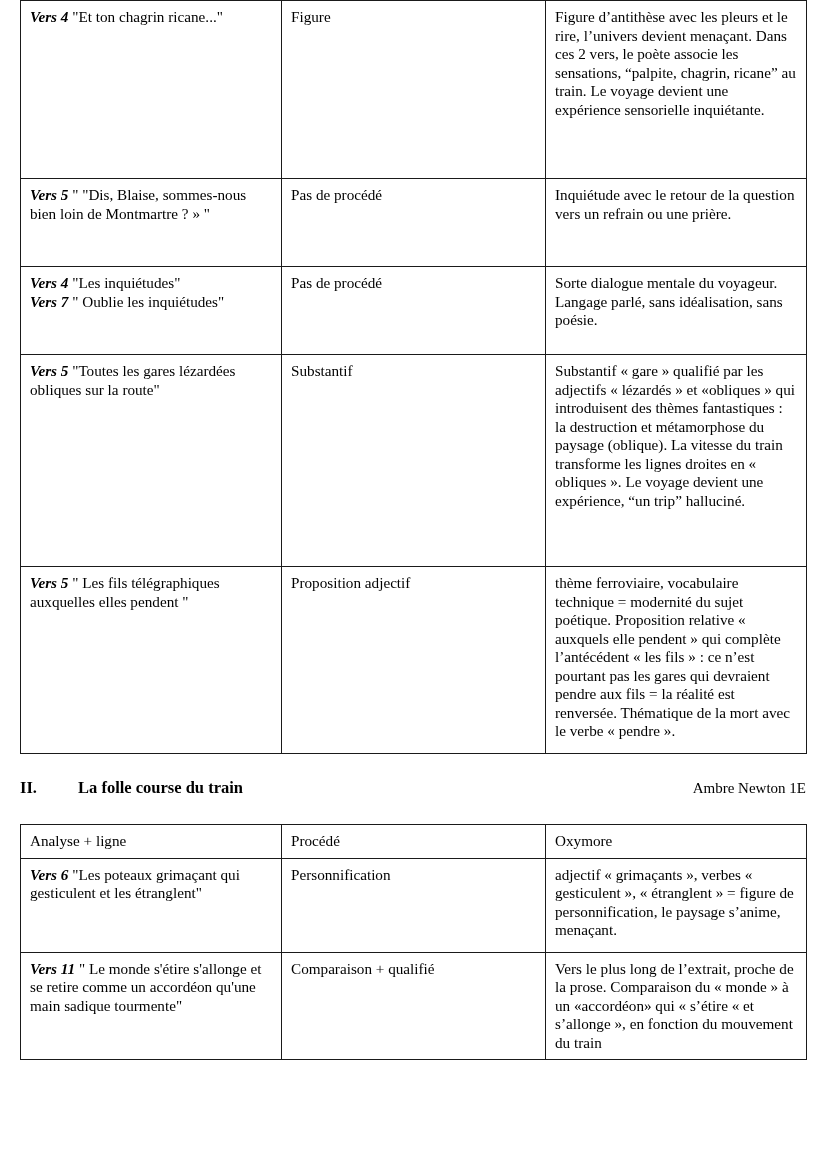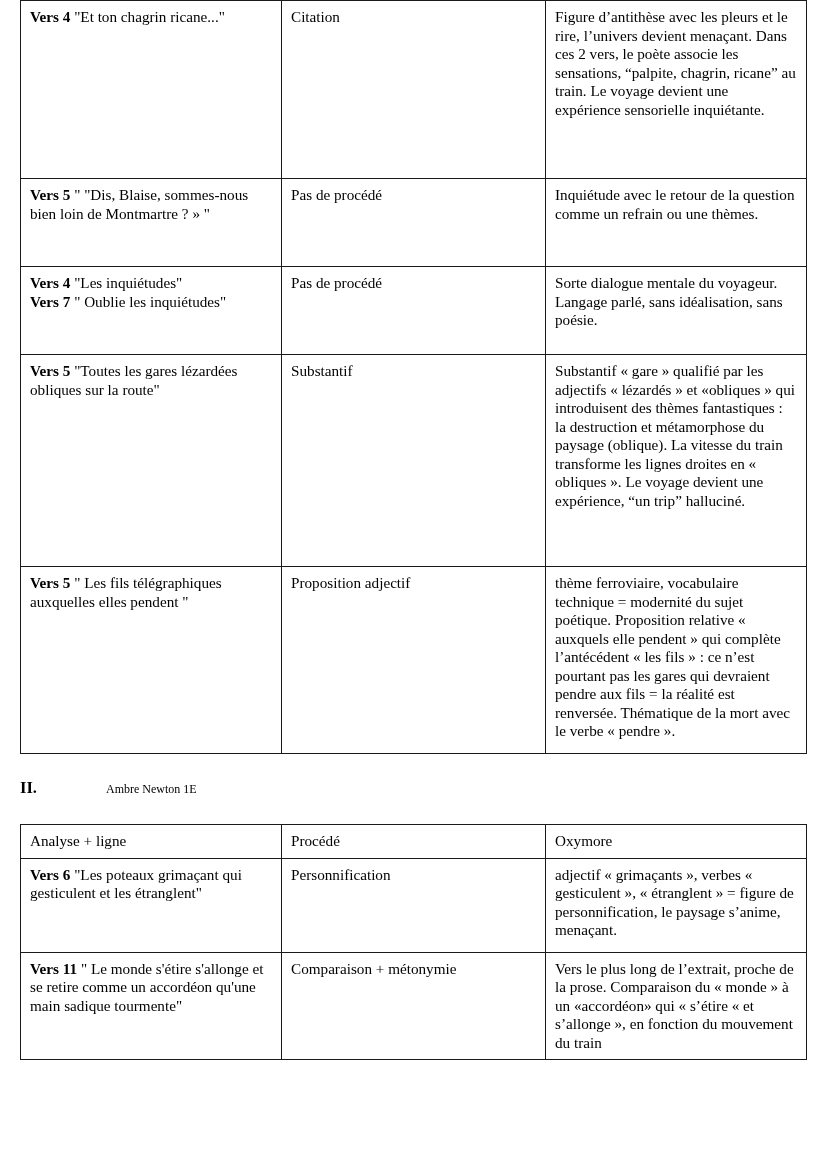--- a/index.html
+++ b/index.html
@@ -46,53 +46,53 @@
 
   th.hdr {
     font-weight: bold;
     font-size: 15.6px;
     padding-top: 8px;
     padding-bottom: 9px;
   }
 
   .vers {
     font-weight: bold;
+    font-style: italic;
   }
   .cite-text { font-weight: normal; }
 
   
   .r-h1 { height: 178px; }
   .r-h2 { height: 88px; }
   .r-h3 { height: 88px; }
   .r-h4 { height: 212px; }
   .r-h5 { height: 187px; }
   .t2-r1 { height: 94px; }
   .t2-r2 { height: 95px; }
 
   
   .section-head {
     display: flex;
     align-items: baseline;
     margin: 24px 0 0 20px;
     width: 786px;
-    gap: 28px;
   }
   .sec-num {
     font-weight: bold;
     font-size: 16.5px;
     width: 58px;
     flex: 0 0 58px;
   }
   .sec-title {
     font-weight: bold;
     font-size: 16.5px;
     flex: 1 1 auto;
   }
   .author {
-    font-size: 12px;
+    font-size: 15px;
     font-weight: normal;
     text-align: right;
     white-space: nowrap;
     flex: 0 0 auto;
   }
   .spacer-after-head { height: 26px; }
 </style>
 </head>
 <body>
 
@@ -100,27 +100,27 @@
 
   <table class="doc-table">
     <colgroup>
         <col class="c1">
         <col class="c2">
         <col class="c3">
       </colgroup>
     <tbody>
       <tr class="r-h1">
         <td><span class="vers">Vers 4</span><span class="cite-text"> "Et ton chagrin ricane..."</span></td>
-        <td>Citation</td>
+        <td>Figure</td>
         <td>Figure d’antithèse avec les pleurs et le rire, l’univers devient menaçant. Dans ces 2 vers, le poète associe les sensations, “palpite, chagrin, ricane” au train. Le voyage devient une expérience sensorielle inquiétante.</td>
       </tr>
       <tr class="r-h2">
         <td><span class="vers">Vers 5</span><span class="cite-text"> " "Dis, Blaise, sommes-nous bien loin de Montmartre ? » "</span></td>
         <td>Pas de procédé</td>
-        <td>Inquiétude avec le retour de la question comme un refrain ou une thèmes.</td>
+        <td>Inquiétude avec le retour de la question vers un refrain ou une prière.</td>
       </tr>
       <tr class="r-h3">
         <td><span class="vers">Vers 4</span><span class="cite-text"> "Les inquiétudes"</span><br><span class="vers">Vers 7</span><span class="cite-text"> " Oublie les inquiétudes"</span></td>
         <td>Pas de procédé</td>
         <td>Sorte dialogue mentale du voyageur. Langage parlé, sans idéalisation, sans poésie.</td>
       </tr>
       <tr class="r-h4">
         <td><span class="vers">Vers 5</span><span class="cite-text"> "Toutes les gares lézardées obliques sur la route"</span></td>
         <td>Substantif</td>
         <td>Substantif « gare » qualifié par les adjectifs « lézardés » et «obliques » qui introduisent des thèmes fantastiques : la destruction et métamorphose du paysage (oblique). La vitesse du train transforme les lignes droites en « obliques ». Le voyage devient une expérience, “un trip” halluciné.</td>
@@ -128,20 +128,21 @@
       <tr class="r-h5">
         <td><span class="vers">Vers 5</span><span class="cite-text"> " Les fils télégraphiques auxquelles elles pendent "</span></td>
         <td>Proposition adjectif</td>
         <td>thème ferroviaire, vocabulaire technique = modernité du sujet poétique. Proposition relative « auxquels elle pendent » qui complète l’antécédent « les fils » : ce n’est pourtant pas les gares qui devraient pendre aux fils = la réalité est renversée. Thématique de la mort avec le verbe « pendre ».</td>
       </tr>
     </tbody>
   </table>
 
   <div class="section-head">
     <span class="sec-num">II.</span>
+    <span class="sec-title">La folle course du train</span>
     <span class="author">Ambre Newton 1E</span>
   </div>
 
   <div class="spacer-after-head"></div>
 
   <table class="doc-table">
     <colgroup>
         <col class="c1">
         <col class="c2">
         <col class="c3">
@@ -154,19 +155,19 @@
       </tr>
     </thead>
     <tbody>
       <tr class="t2-r1">
         <td><span class="vers">Vers 6</span><span class="cite-text"> "Les poteaux grimaçant qui gesticulent et les étranglent"</span></td>
         <td>Personnification</td>
         <td>adjectif « grimaçants », verbes « gesticulent », « étranglent » = figure de personnification, le paysage s’anime, menaçant.</td>
       </tr>
       <tr class="t2-r2">
         <td><span class="vers">Vers 11</span><span class="cite-text"> " Le monde s'étire s'allonge et se retire comme un accordéon qu'une main sadique tourmente"</span></td>
-        <td>Comparaison + métonymie</td>
+        <td>Comparaison + qualifié</td>
         <td>Vers le plus long de l’extrait, proche de la prose. Comparaison du « monde » à un «accordéon» qui « s’étire « et s’allonge », en fonction du mouvement du train</td>
       </tr>
     </tbody>
   </table>
 
 </div>
 
 </body></html>

